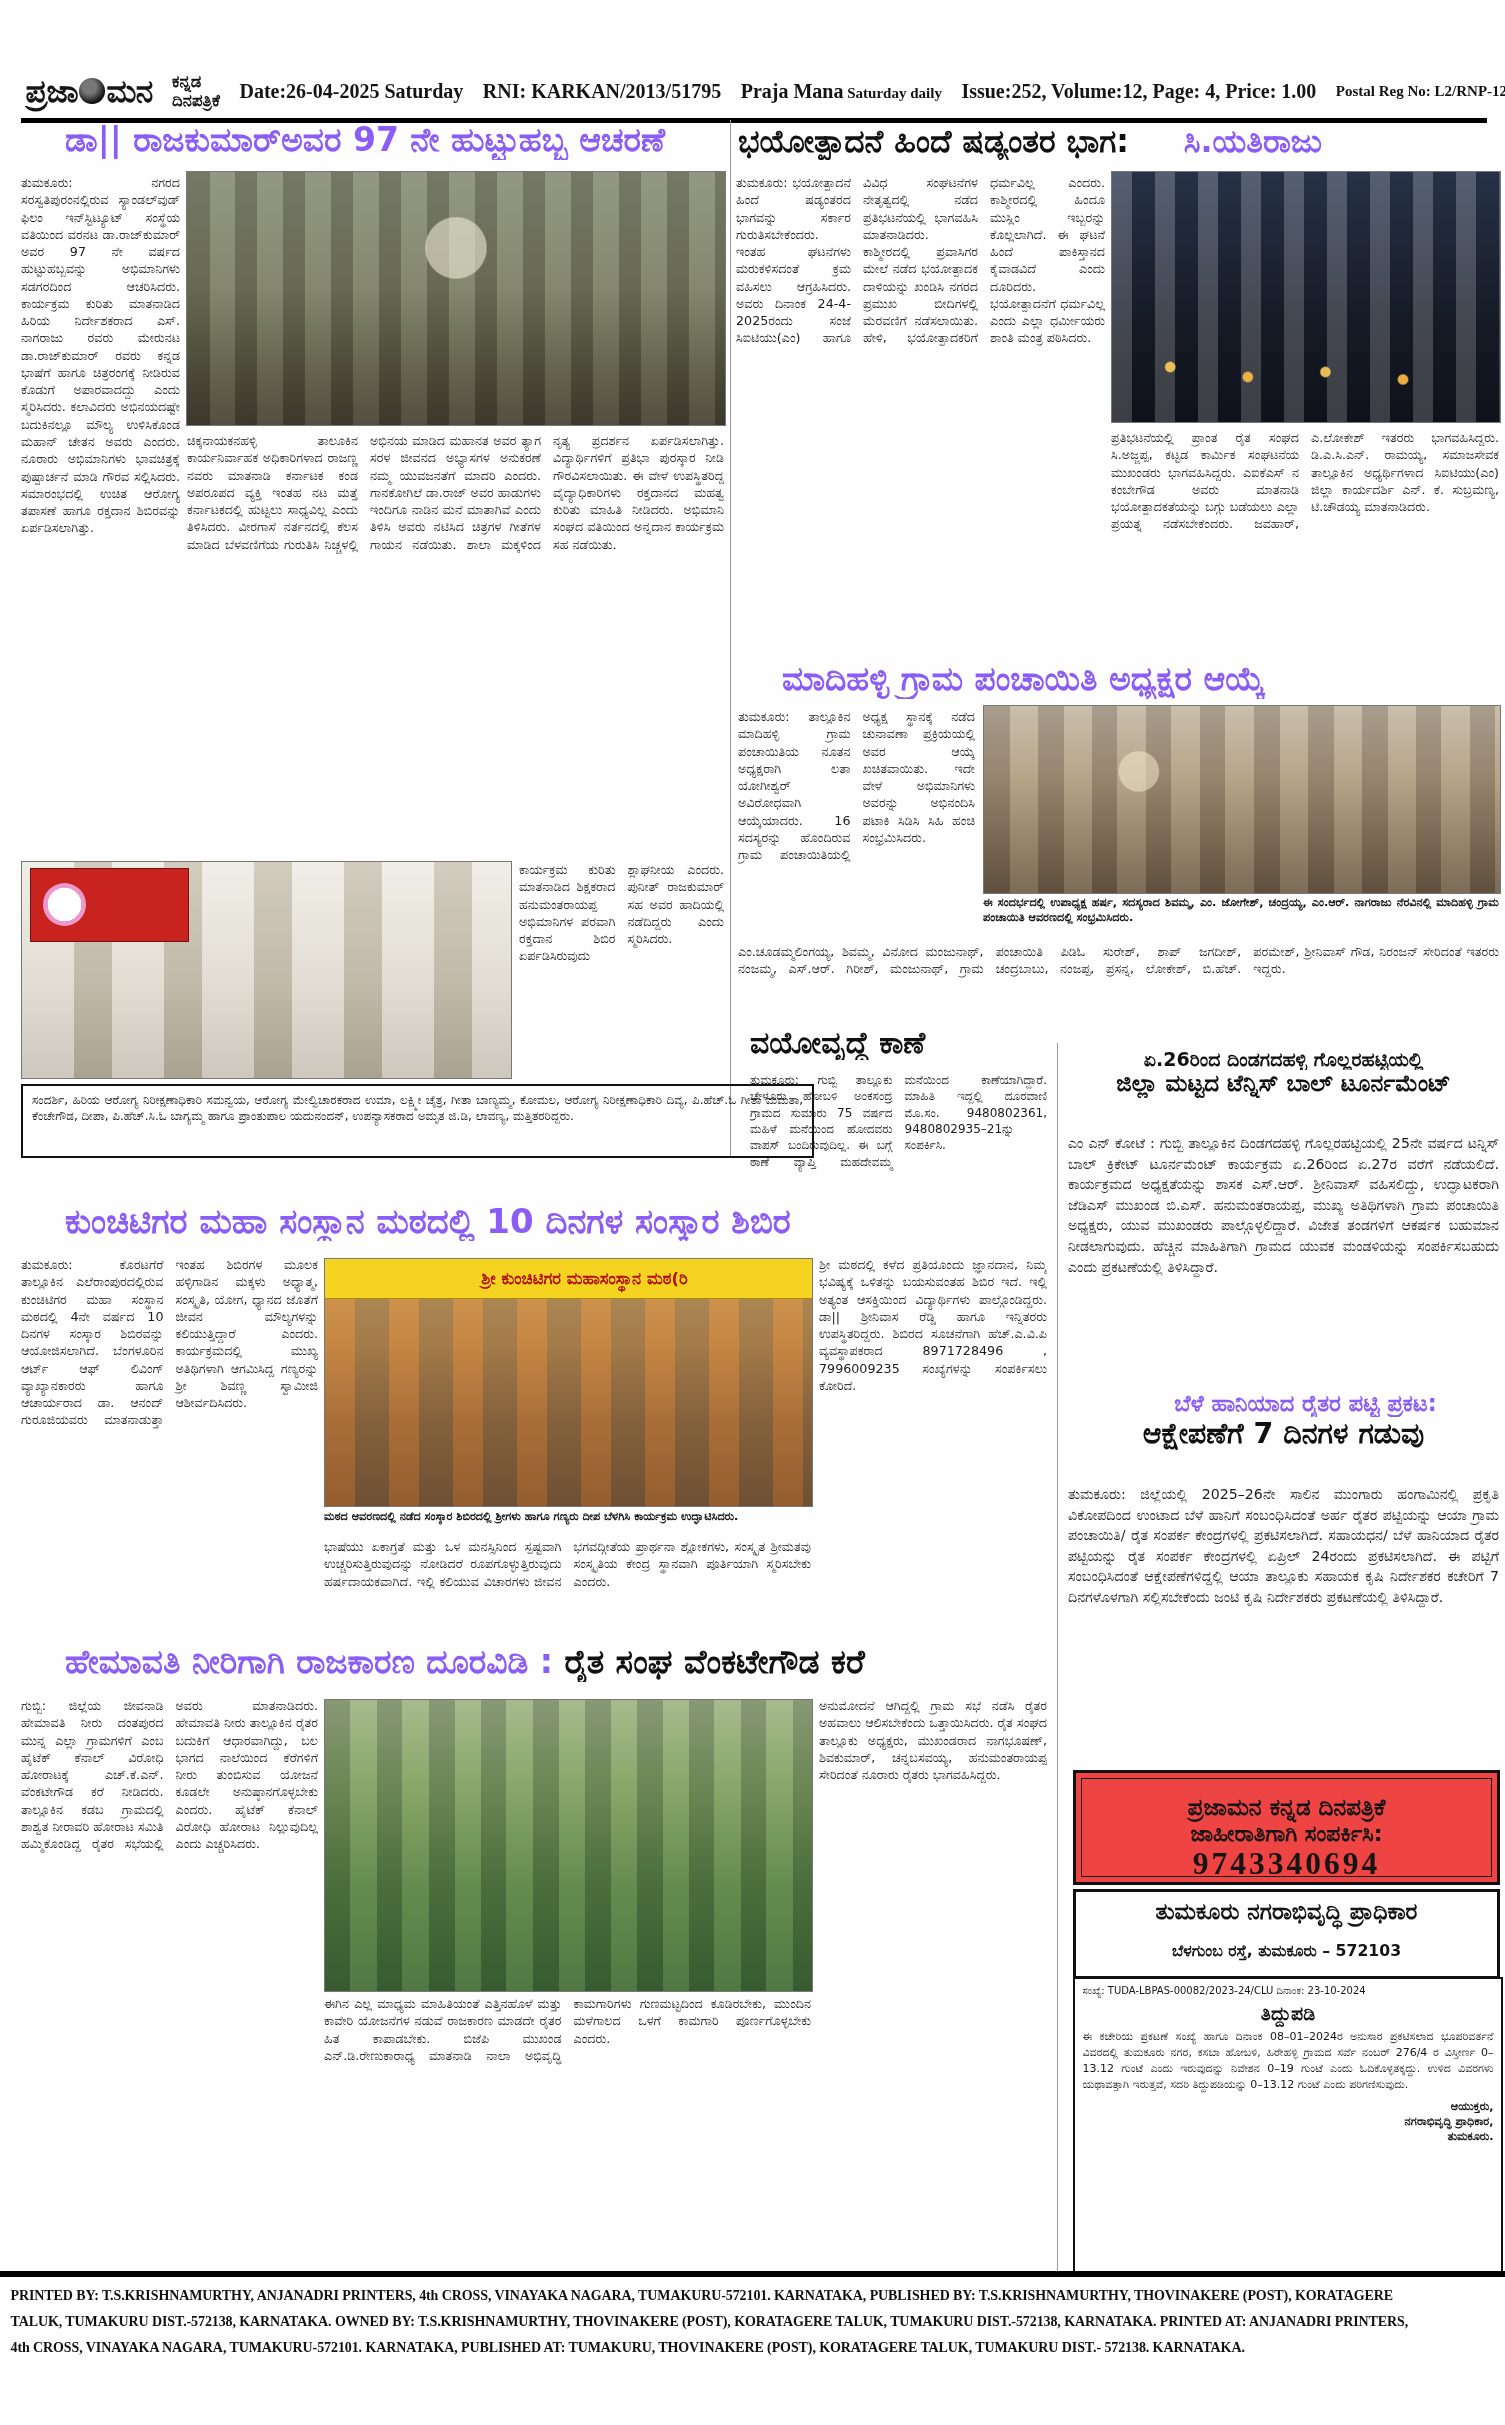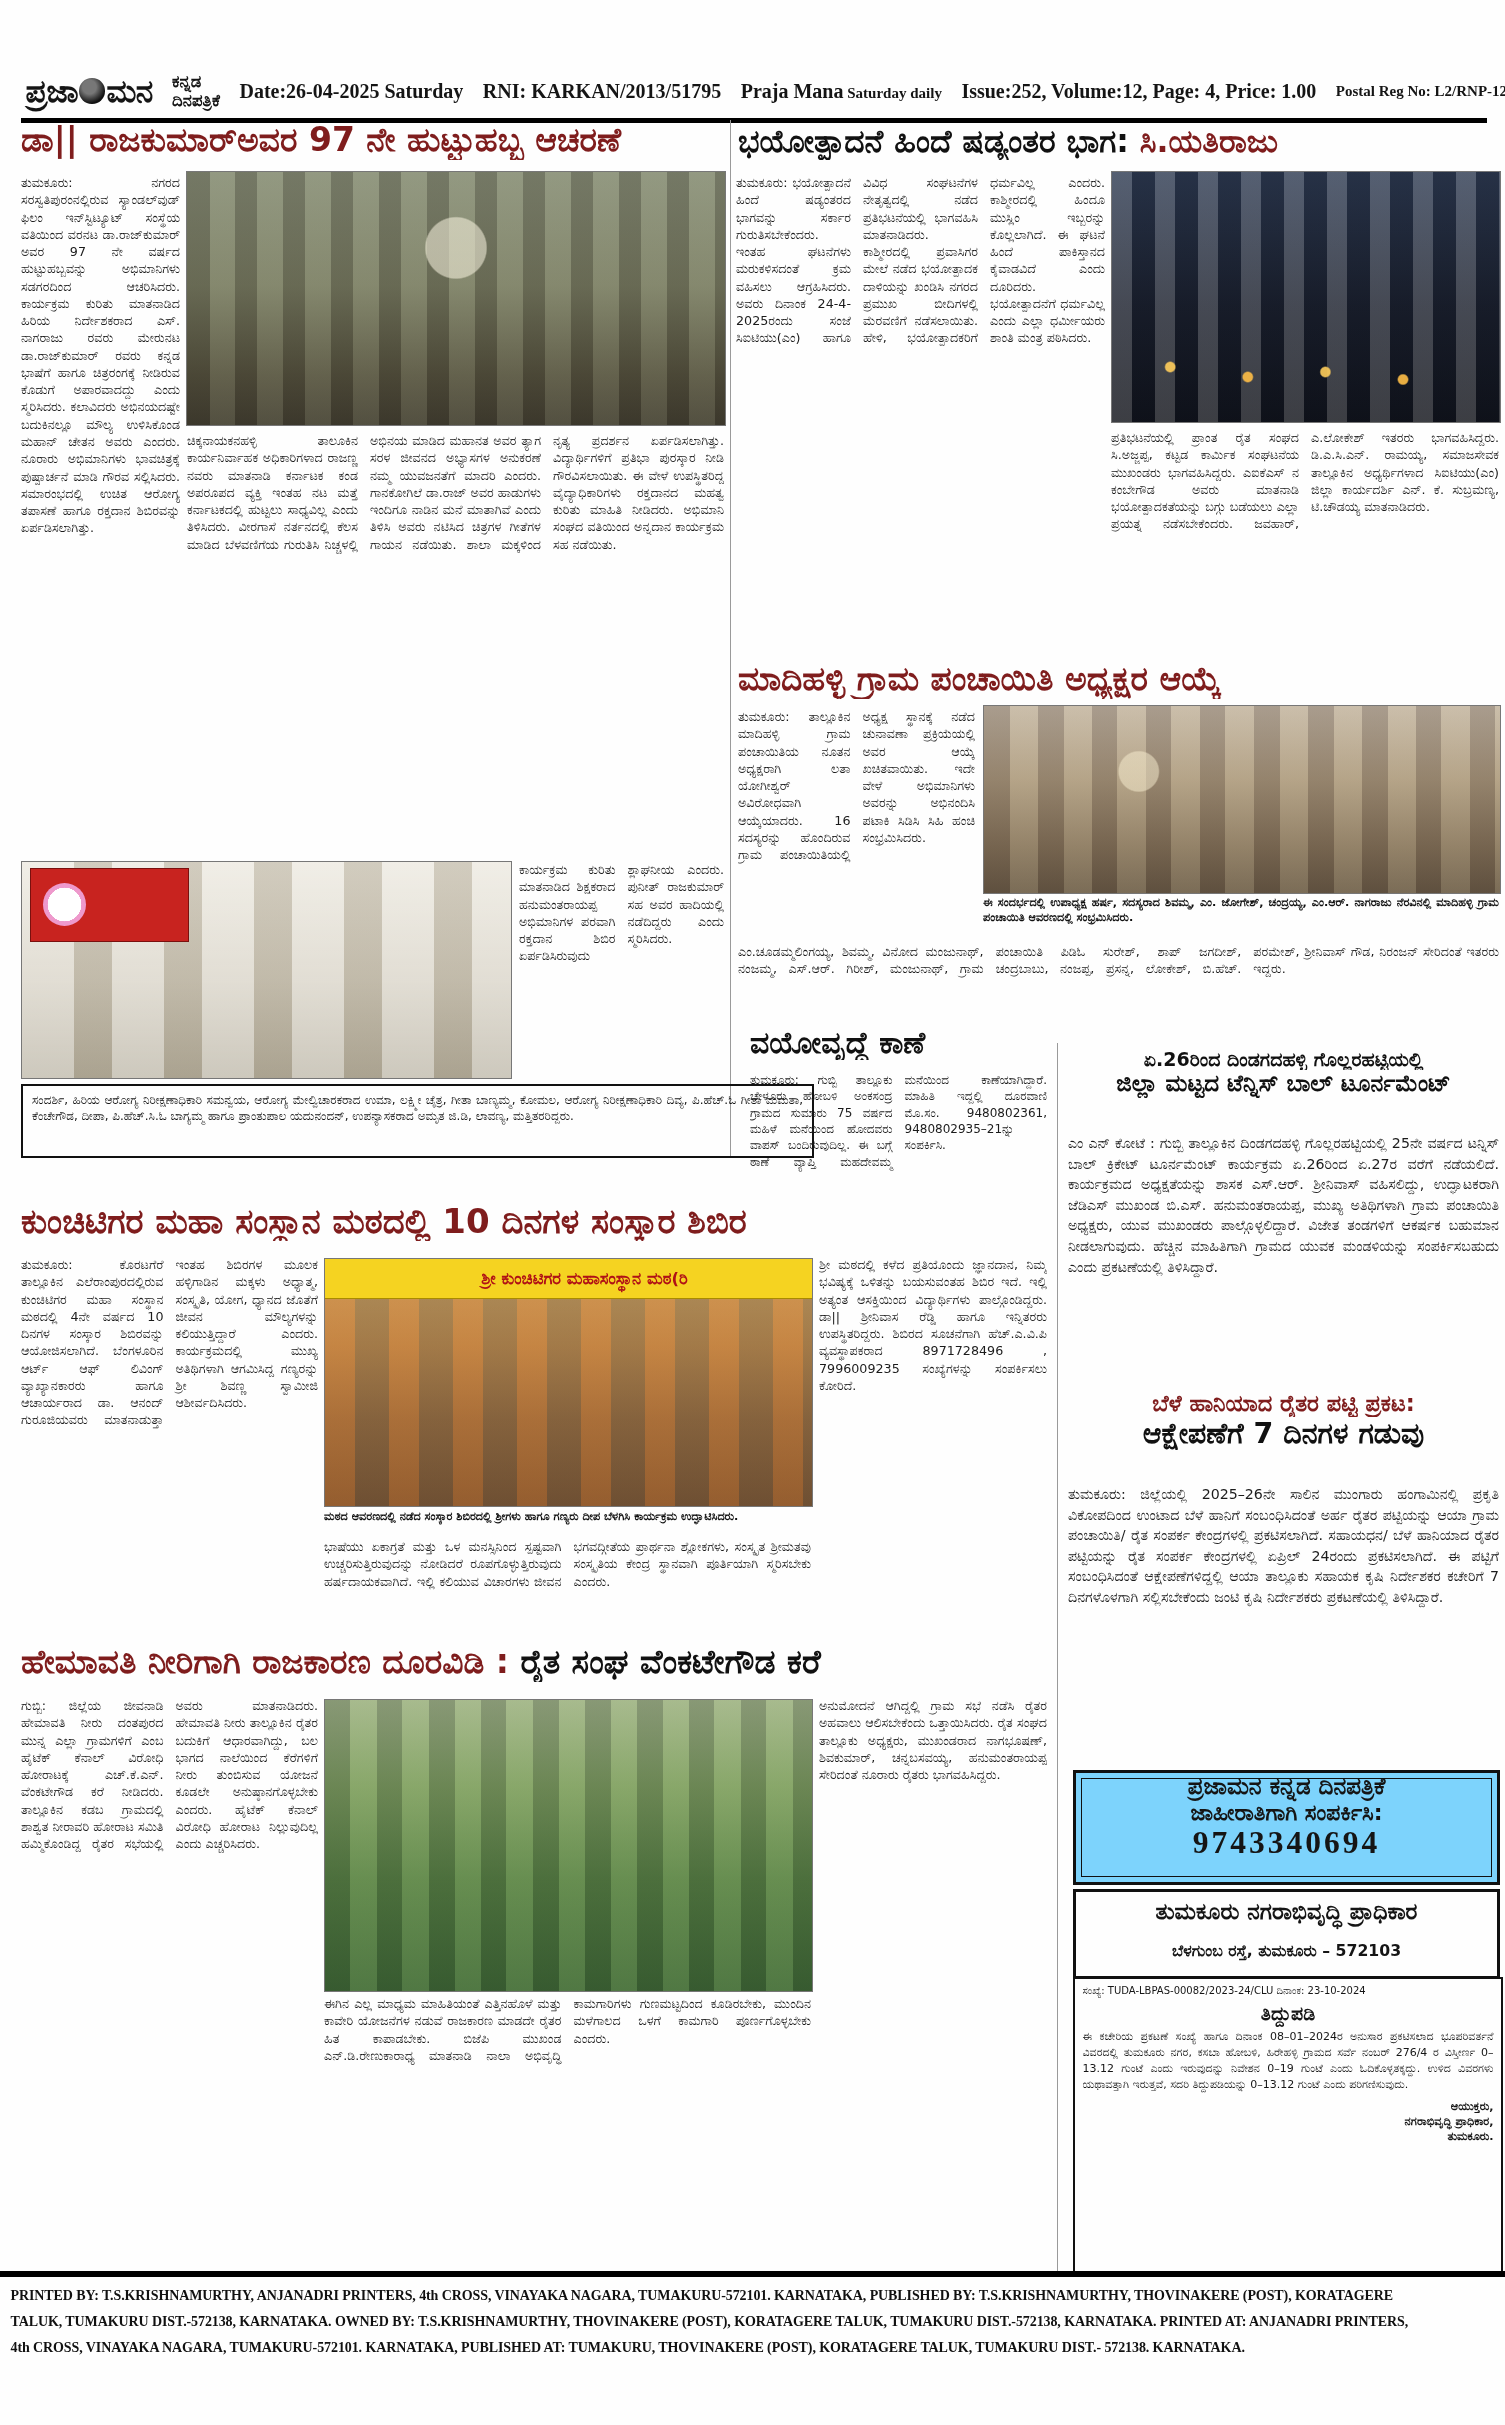--- a/index.html
+++ b/index.html
@@ -8,21 +8,21 @@
   .abs{position:absolute;}
   
   .masthead{display:flex;align-items:center;gap:19.5px;border-bottom:5.2px solid #000;padding:3px 4.5px 7.5px 4.5px;}
   .logo{font-size:31.5px;font-weight:bold;display:flex;align-items:center;letter-spacing:-0.7px;}
   .logo-emblem{width:25.5px;height:25.5px;border-radius:50%;background:radial-gradient(circle at 40% 35%,#777 0 30%,#111 70%);margin:0 1.5px;display:inline-block;}
   .tagline{font-size:16.5px;font-weight:bold;}
   .mast-en{font-family:"Liberation Serif",serif;font-weight:bold;font-size:20px;white-space:nowrap;}
   .mast-en.small{font-size:15px;}
   
   .hl{font-weight:bold;line-height:1.18;letter-spacing:0;white-space:nowrap;overflow:hidden;}
-  .red{color:#7f1d1d;} .blk{color:#111;}
+  .red{color:#8b5cf6;margin-left:44px;} .blk{color:#111;}
   
   .bt{font-size:12.7px;line-height:1.36;text-align:justify;color:#1b1b1b;overflow:hidden;}
   .c2{column-count:2;column-gap:12px;} .c3{column-count:3;column-gap:12px;}
   .cap{font-size:11.2px;font-weight:bold;line-height:1.3;color:#111;overflow:hidden;text-align:justify;}
   
   .photo{border:0.7px solid #777;overflow:hidden;}
   .ph1{background:
     radial-gradient(circle at 50% 30%, rgba(250,245,225,.55) 0 30px, transparent 31.5px),
     repeating-linear-gradient(90deg, rgba(55,48,38,.38) 0 22.5px, rgba(130,125,105,.30) 22.5px 48px),
     linear-gradient(180deg,#9aa58c 0%,#868d70 45%,#575641 80%,#3e3c2f 100%);}
@@ -45,22 +45,22 @@
     linear-gradient(180deg,#d9d0c1 0%,#b9a98e 40%,#8a7a62 75%,#665a48 100%);}
   .ph5{background:
     repeating-linear-gradient(90deg, rgba(220,120,40,.35) 0 30px, rgba(110,80,50,.3) 30px 64px),
     linear-gradient(180deg,#cfae70 0%,#b98c52 35%,#8f6a42 65%,#6e4f33 100%);}
   .mutt-banner{position:absolute;left:0;top:0;width:100%;height:39px;background:#f5d321;
     display:flex;align-items:center;justify-content:center;font-size:16.5px;font-weight:bold;color:#b01116;border-bottom:1.5px solid #a98a00;padding-left:16px;}
   .ph6{background:
     repeating-linear-gradient(90deg, rgba(40,60,35,.35) 0 25.5px, rgba(120,150,95,.3) 25.5px 52px),
     linear-gradient(180deg,#bccaa2 0%,#8fae6e 30%,#5f8a4a 62%,#3f6b37 100%);}
   
-  .adbox{background:#7dd3fc;border:3px solid #111;outline:1.5px solid #111;outline-offset:-9px;
-         display:flex;flex-direction:column;align-items:center;justify-content:flex-start;text-align:center;}
+  .adbox{background:#ef4444;border:3px solid #111;outline:1.5px solid #111;outline-offset:-9px;
+         display:flex;flex-direction:column;align-items:center;justify-content:flex-end;text-align:center;}
   .adbox .l1{font-size:23px;font-weight:bold;}
   .adbox .l2{font-size:22px;font-weight:bold;}
   .adbox .ph{font-size:31.5px;font-weight:bold;font-family:"Liberation Serif",serif;letter-spacing:3px;}
   .tudabox{border:3px solid #111;text-align:center;padding-top:6px;}
   .tudabox .t1{font-size:22.5px;font-weight:bold;}
   .tudabox .t2{font-size:15.7px;font-weight:bold;margin-top:16px;}
   .noticebox{border:2.2px solid #111;padding:6px 7.5px;overflow:hidden;}
   .noticebox .ref{font-size:10px;}
   .noticebox .ttl{text-align:center;font-size:19px;font-weight:bold;margin:4.5px 0;}
   .noticebox .nb{font-size:11px;line-height:1.45;text-align:justify;}

